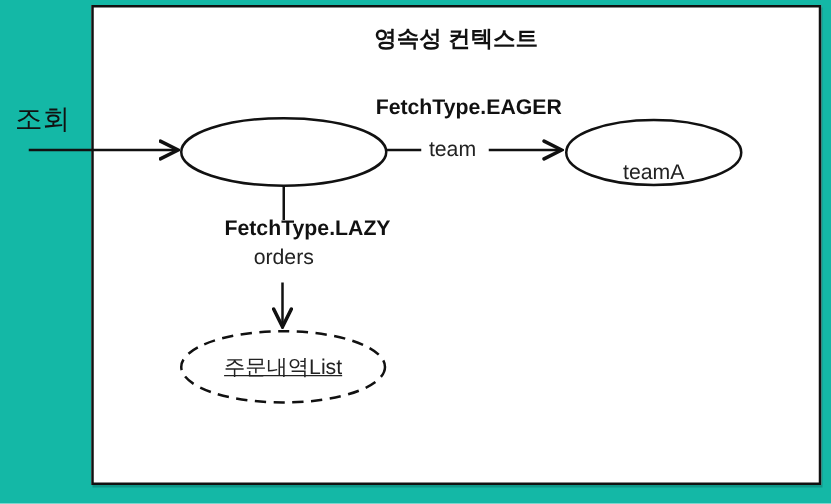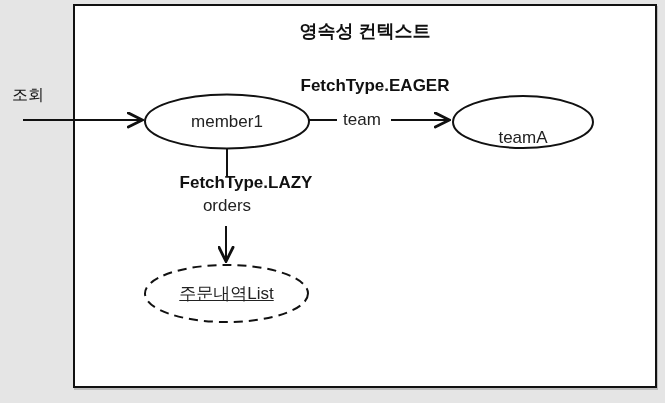--- a/index.html
+++ b/index.html
@@ -5,21 +5,21 @@
   html, body {
     margin: 0;
     padding: 0;
     background: #ffffff;
     font-family: "Liberation Sans", sans-serif;
   }
   .canvas {
     position: relative;
     width: 665px;
     height: 403px;
-    background: #e5e5e5;
+    background: #14b8a6;
     overflow: hidden;
   }
   .context-box {
     position: absolute;
     left: 73px;
     top: 4px;
     width: 580px;
     height: 380px;
     border: 2px solid #111111;
     background: #ffffff;
@@ -50,21 +50,21 @@
     font-weight: bold;
     text-align: right;
   }
   .edge-label {
     font-size: 17px;
     color: #222222;
   }
   .query-label {
     left: 12px;
     top: 85px;
-    font-size: 16px;
+    font-size: 22px;
   }
   .node {
     position: absolute;
     display: flex;
     align-items: center;
     justify-content: center;
     color: #222222;
     font-size: 17px;
     background: transparent;
   }
@@ -106,23 +106,20 @@
   </svg>
 
   <div class="lbl annotation centered" style="left:375px; top:76px;">FetchType.EAGER</div>
 
   <div class="lbl edge-label centered" style="left:362px; top:110px;text-align:right;">team</div>
 
   <div class="lbl annotation centered" style="left:246px; top:173px;">FetchType.LAZY</div>
 
   <div class="lbl edge-label centered" style="left:227px; top:196px;">orders</div>
 
-  <div class="node" style="left:145px; top:94px; width:164px; height:55px;">
-    <span class="node-text">member1</span>
-  </div>
 
   <div class="node" style="left:453px; top:96px; width:140px; height:52px;align-items:flex-end;">
     <span class="node-text">teamA</span>
   </div>
 
   <div class="node" style="left:145px; top:265px; width:163px; height:57px;text-decoration:underline;">
     <span class="node-text">주문내역List</span>
   </div>
 
 </div>

